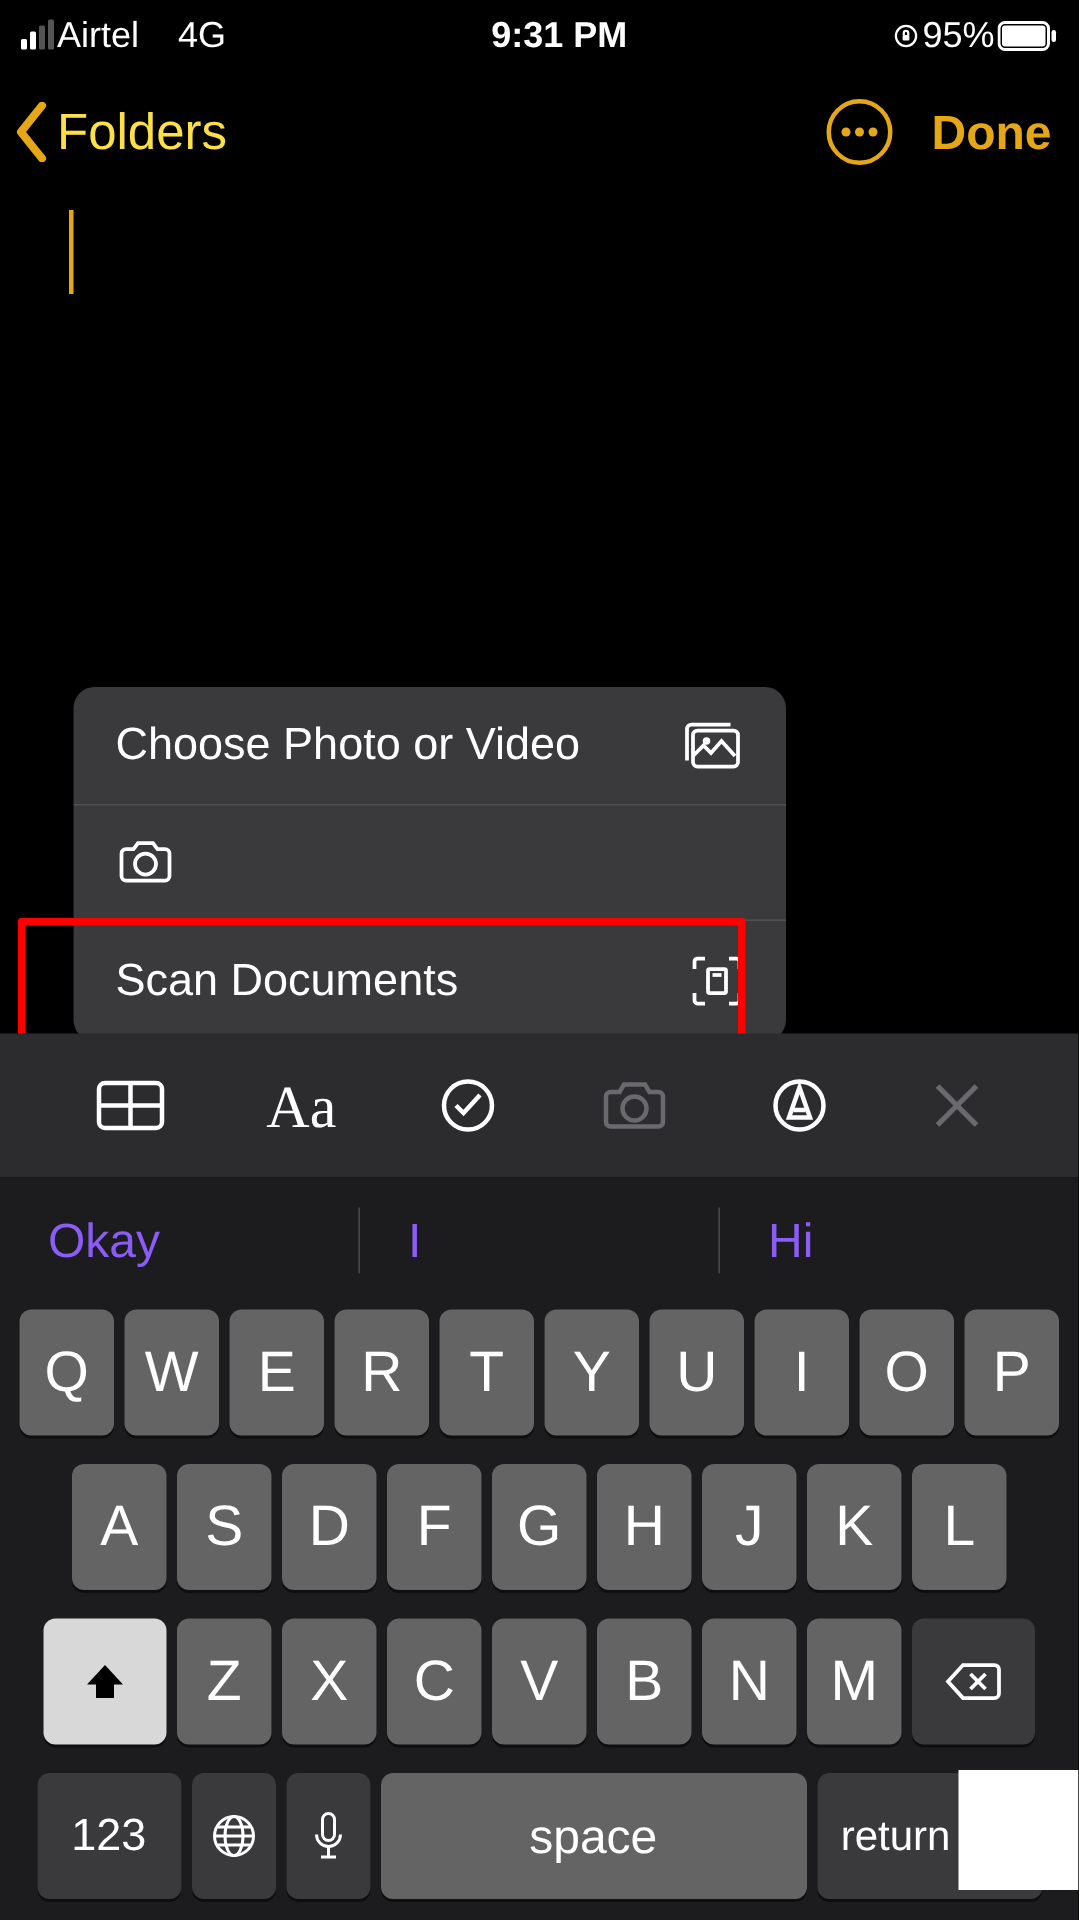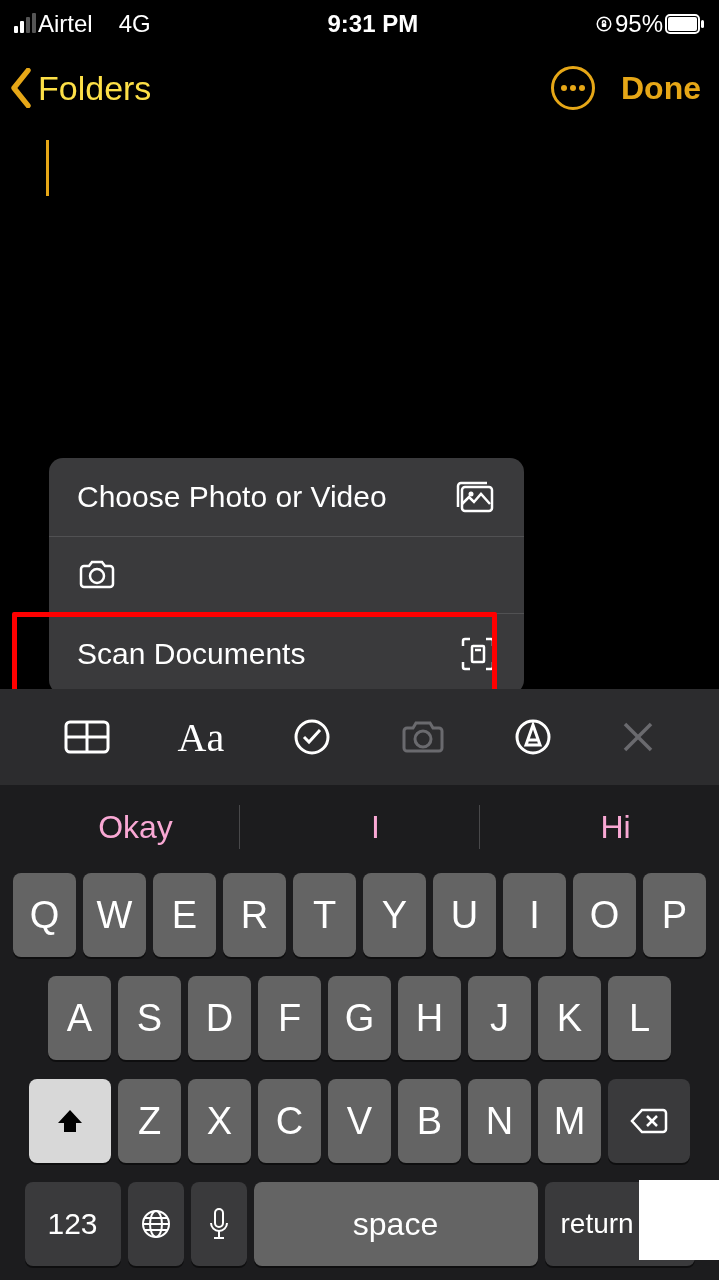--- a/index.html
+++ b/index.html
@@ -71,21 +71,21 @@
 
     
     .keyboard {
       position:absolute; left:0; right:0; bottom:0; height: 495px;
       background: #1c1c1e;
       display:flex; flex-direction:column;
     }
     .suggestion-row {
       display:flex; align-items:center; height: 84px;
     }
-    .sugg { flex:1; text-align:center; color:#f9a8d4; font-size: 32px; position:relative;padding-left:32px; }
+    .sugg { flex:1; text-align:left; color:#8b5cf6; font-size: 32px; position:relative;padding-left:32px; }
     .sugg-div { width:1px; height: 44px; background: #48484a; }
 
     .key-rows { flex:1; display:flex; flex-direction:column; gap: 19px; padding: 4px 6px 10px; }
     .krow { display:flex; gap: 7px; justify-content:center; }
     .key {
       background:#646464; color:#fff; border-radius: 8px;
       width: 63px; height: 84px;
       display:flex; align-items:center; justify-content:center;
       font-size: 38px; font-weight: 400;
       box-shadow: 0 2px 0 rgba(0,0,0,0.5);

